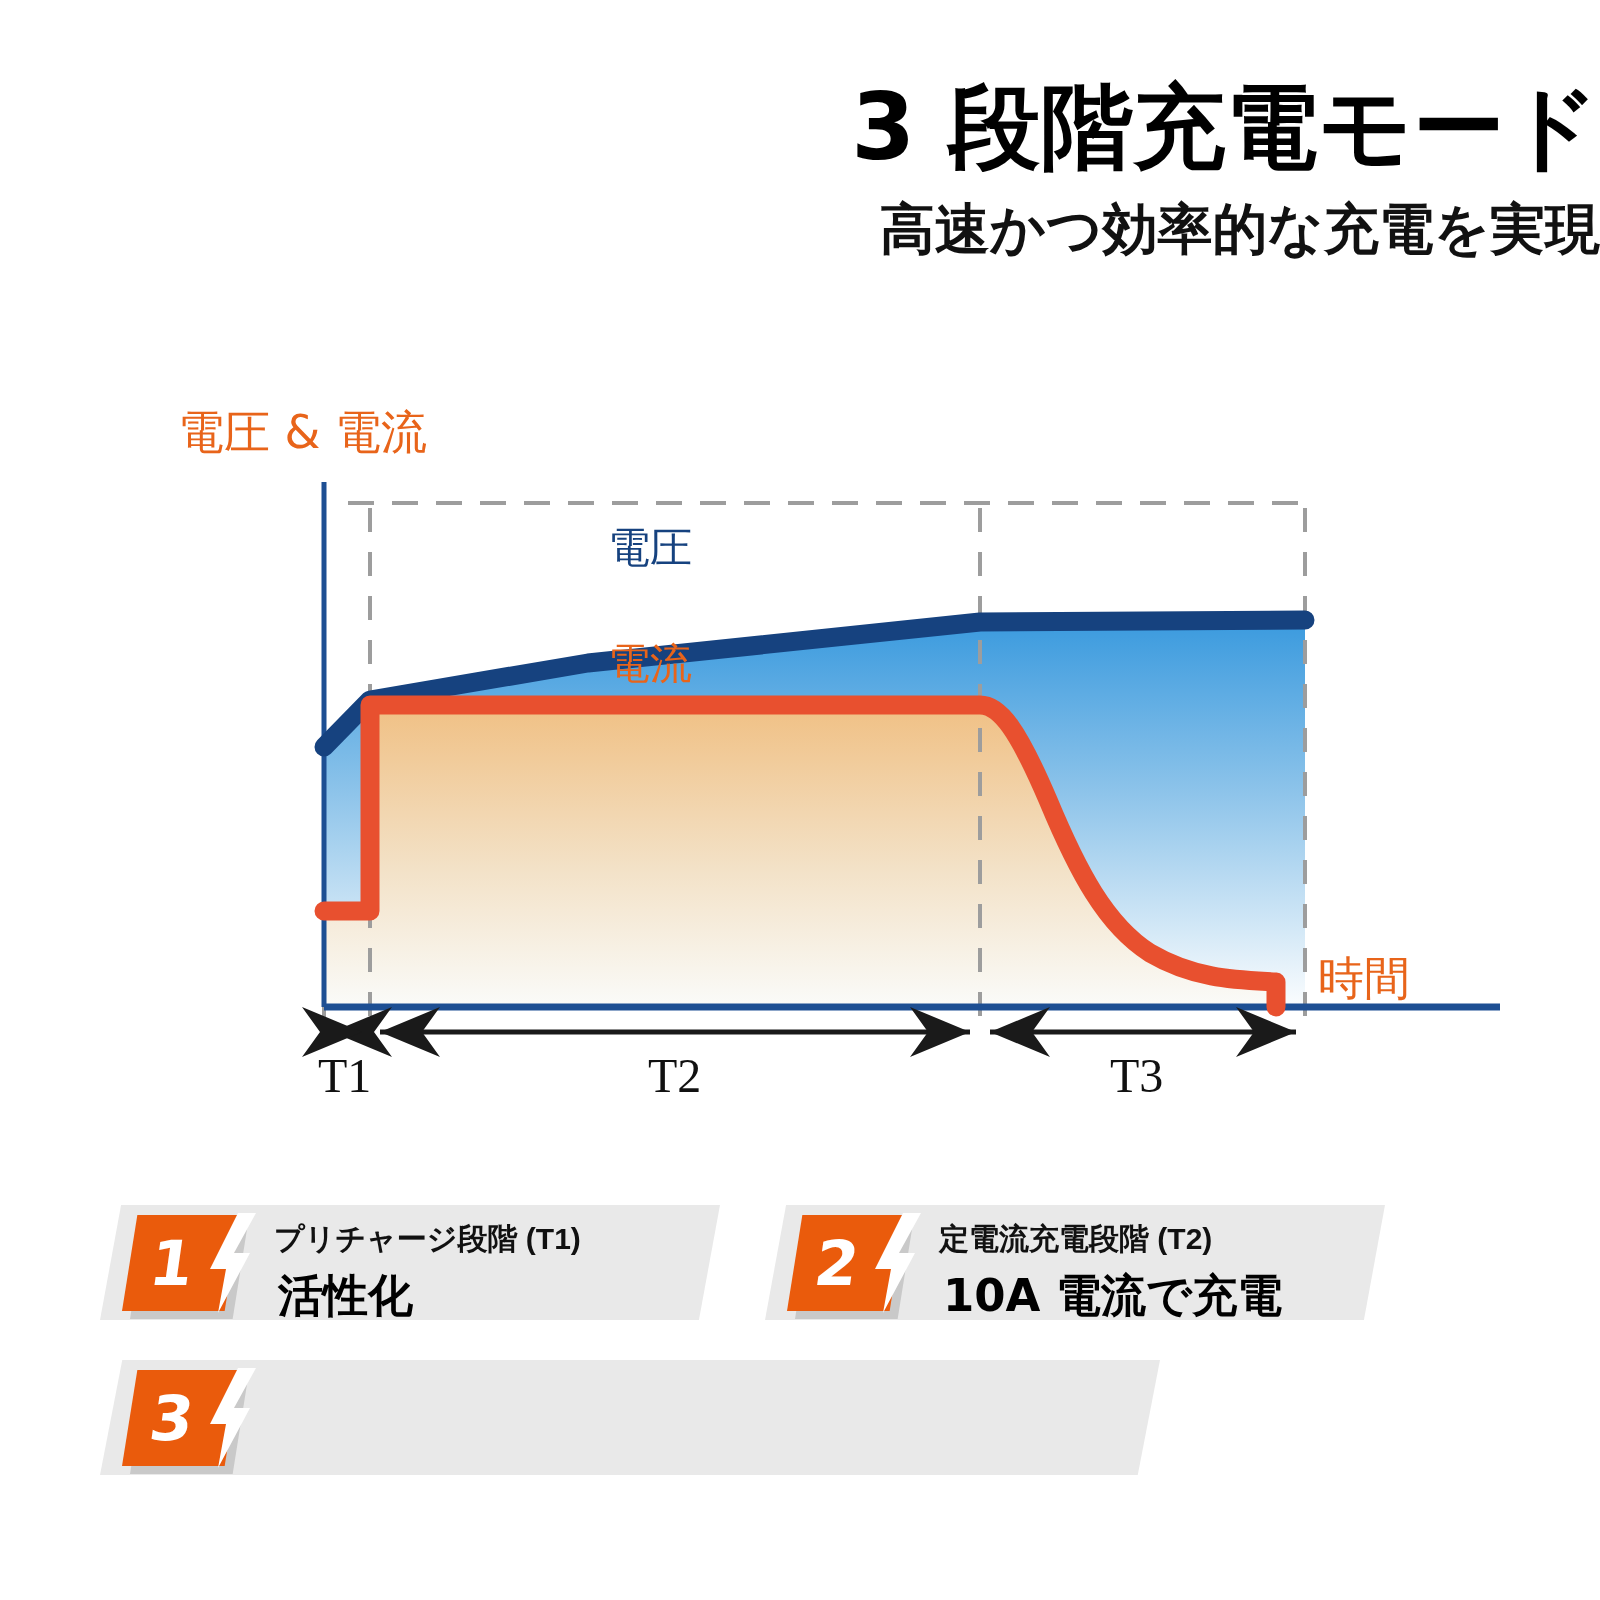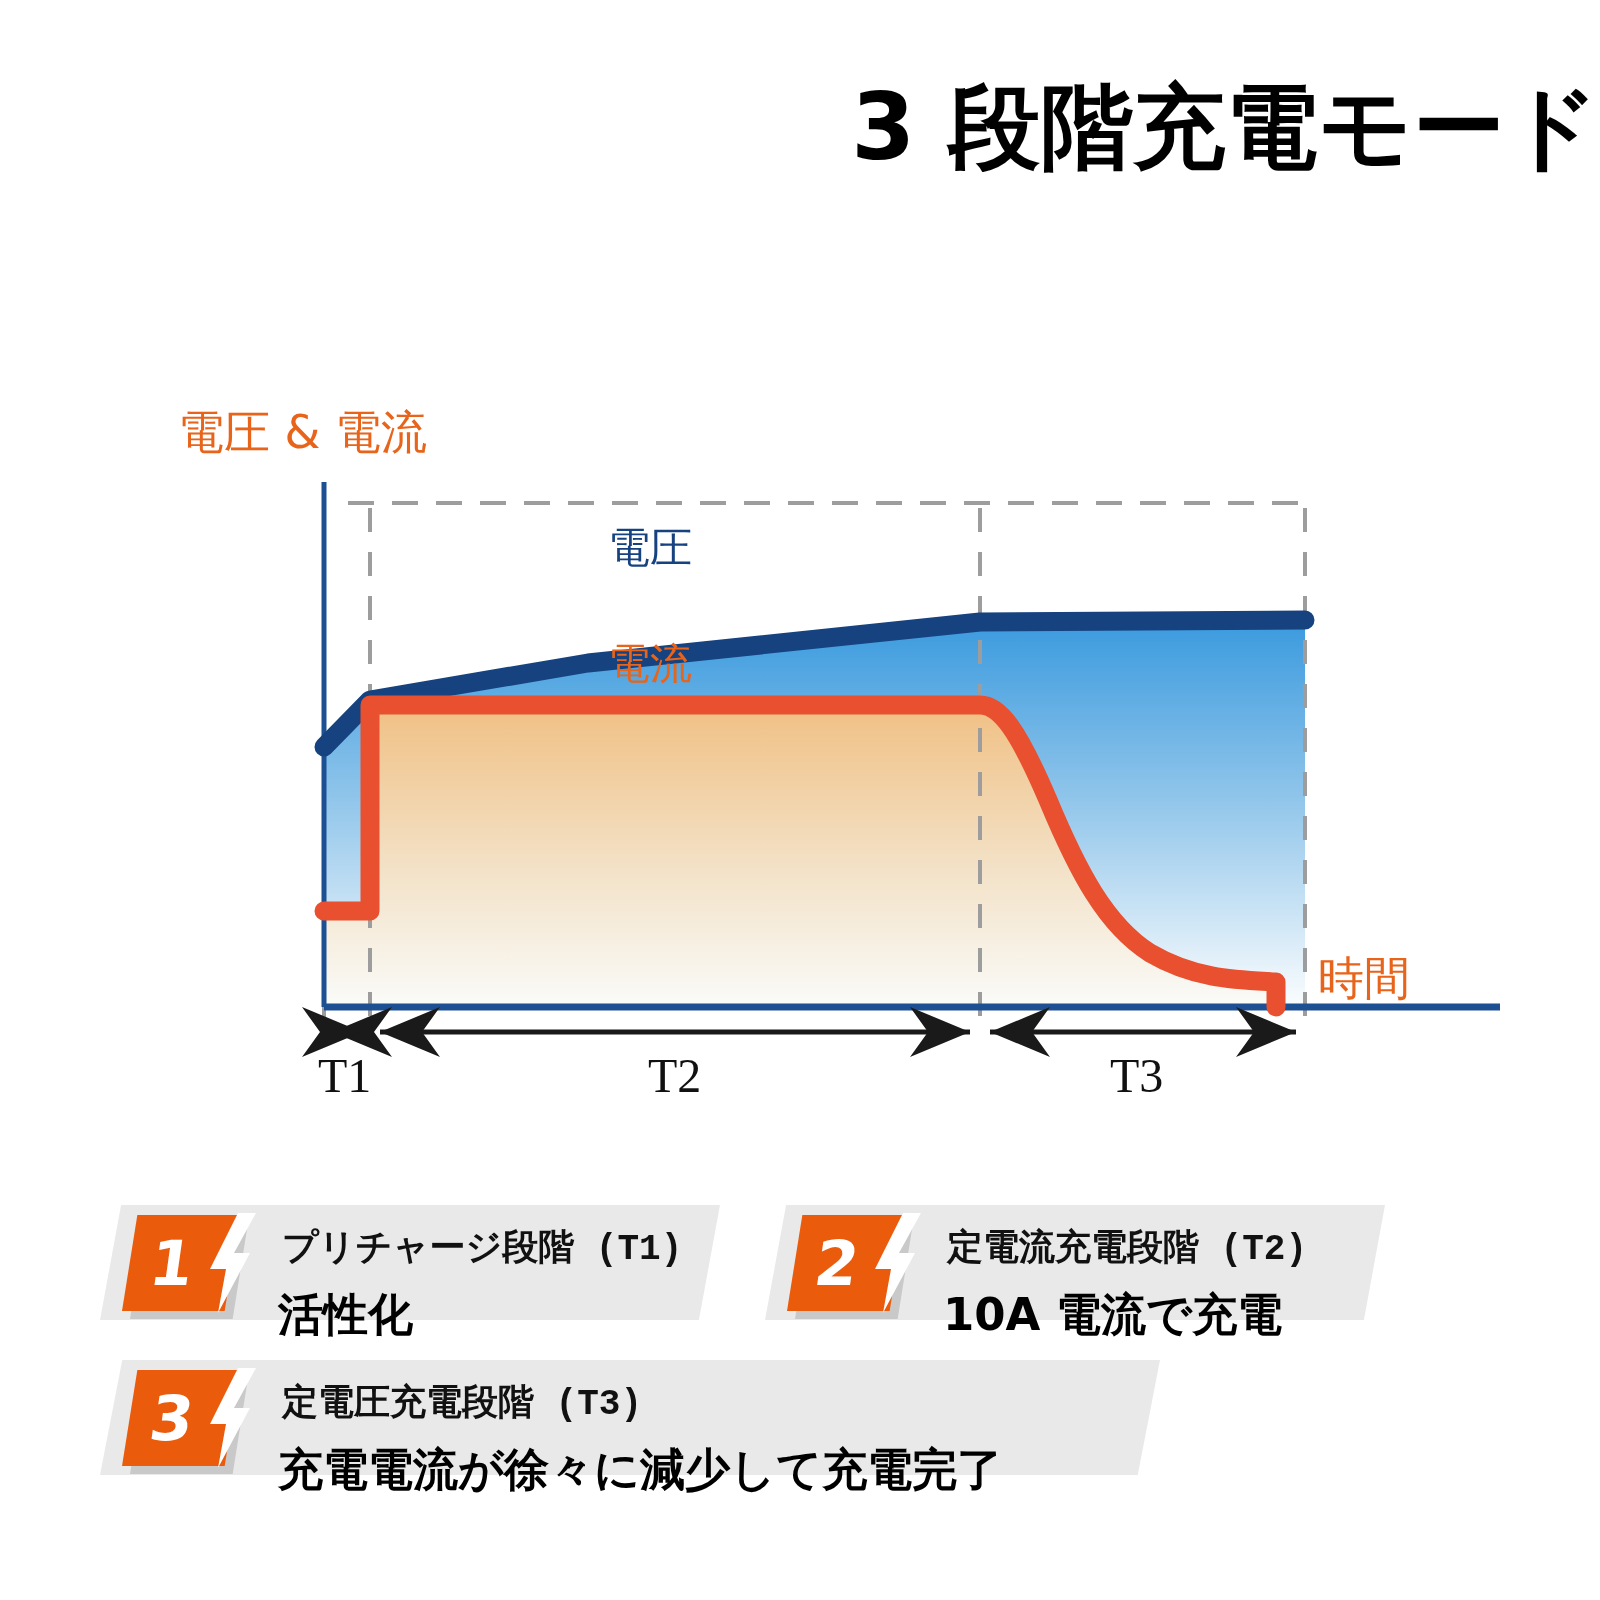--- a/index.html
+++ b/index.html
@@ -147,44 +147,45 @@
     top: -2px;
     width: 52px;
     height: 100px;
   }
   .card-text {
     position: absolute;
     left: 166px;
     top: 8px;
   }
   .card-kicker {
-    margin: 16px;
-    font-size: 36px;
+    margin: 8px;
+    font-size: 30px;
     font-weight: 700;
     line-height: 1.18;
     color: #111111;
-    font-family: Liberation Mono, monospace;
+    font-family: Liberation Sans, sans-serif;
     white-space: nowrap;
   }
   .card-main {
     margin: 12px;
     padding-top: 2px;
     font-size: 45px;
     font-weight: 700;
     line-height: 1.14;
     color: #000000;
     font-family: "DejaVu Sans", "Liberation Sans", sans-serif;
     white-space: nowrap;
   }
 </style>
 </head>
 <body>
 
 <div class="header">
   <h1 class="title">3 段階充電モード</h1>
+  <p class="subtitle">高速かつ効率的な充電を実現</p>
 </div>
 
 <div class="chart-wrap">
   <svg class="chart-svg" width="1600" height="720" viewBox="0 0 1600 720">
     <defs>
       <linearGradient id="gradVoltage" x1="0" y1="0" x2="0" y2="1">
         <stop offset="0%" stop-color="#3a9ade" stop-opacity="1"></stop>
         <stop offset="45%" stop-color="#8ec4ea" stop-opacity="1"></stop>
         <stop offset="100%" stop-color="#fbfdfe" stop-opacity="1"></stop>
       </linearGradient>
@@ -283,19 +284,15 @@
   <div class="card card-wide" style="left:100px; top:185px; width:1060px;">
     <div class="card-bg"></div>
     <div class="badge">
       <div class="badge-shadow"></div>
       <div class="badge-plate"></div>
       <div class="badge-num">3</div>
       <svg class="bolt" viewBox="0 0 52 100">
         <path d="M34,0 L52,0 L30,40 L46,40 L14,100 L22,56 L6,56 Z" fill="#ffffff"></path>
       </svg>
     </div>
-    <div class="card-text">
-      <p class="card-kicker">定電圧充電段階 (T3)</p>
-      <p class="card-main">充電電流が徐々に減少して充電完了</p>
-    </div>
   </div>
 
 </div>
 
 </body></html>

